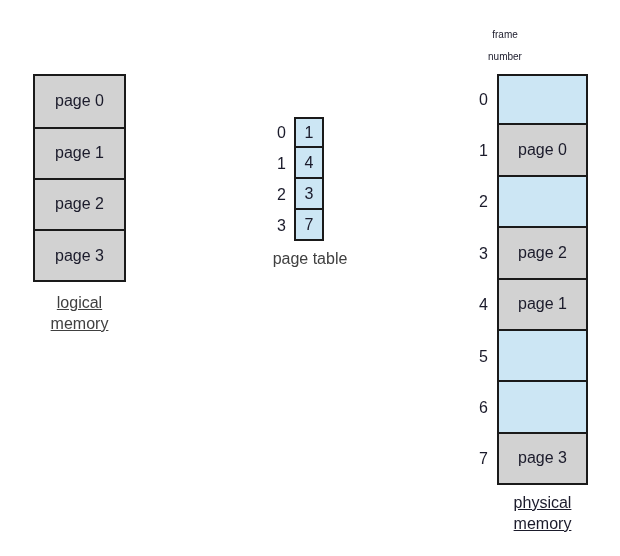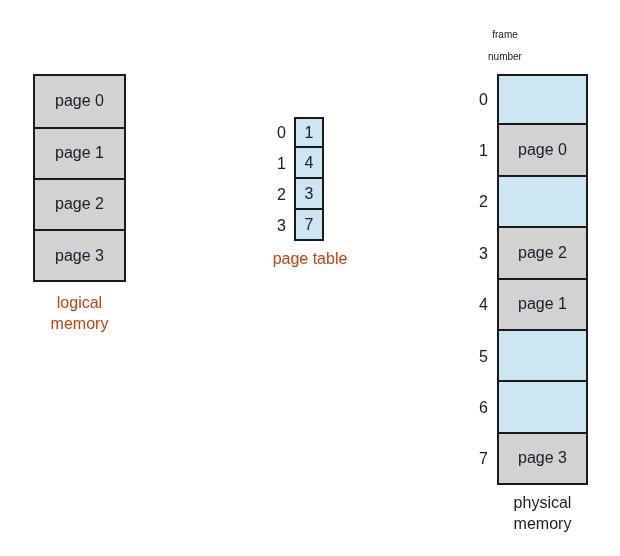--- a/index.html
+++ b/index.html
@@ -42,37 +42,38 @@
   }
   .cell + .cell {
     border-top: 2px solid #1a1a1a;
   }
   .cell.gray  { background: #d2d2d2; }
 
   .caption {
     text-align: center;
     font-size: 16px;
     line-height: 21px;
-    color: #c2410c;
+    color: #404040;
     white-space: pre-line;
   }
 
   
   #logical-memory {
     left: 33px;
     top: 74px;
   }
   #logical-memory .blocks {
     width: 93px;
     height: 208px;
   }
   #logical-memory .cell { height: 52px; }
   #logical-memory .caption {
     width: 93px;
     margin-top: 10px;
+    text-decoration: underline;
   }
 
   
   #page-table {
     left: 272px;
     top: 117px;
   }
   .pt-row {
     display: flex;
     align-items: stretch;
@@ -157,20 +158,21 @@
   }
   #physical-memory-caption {
     position: absolute;
     left: 497px;
     top: 492px;
     width: 91px;
     text-align: center;
     font-size: 16px;
     line-height: 21px;
     white-space: pre-line;
+    text-decoration: underline;
   }
 </style>
 </head>
 <body>
 
 <div class="diagram">
 
   <div class="col" id="logical-memory">
     <div class="blocks">
       <div class="cell gray">

